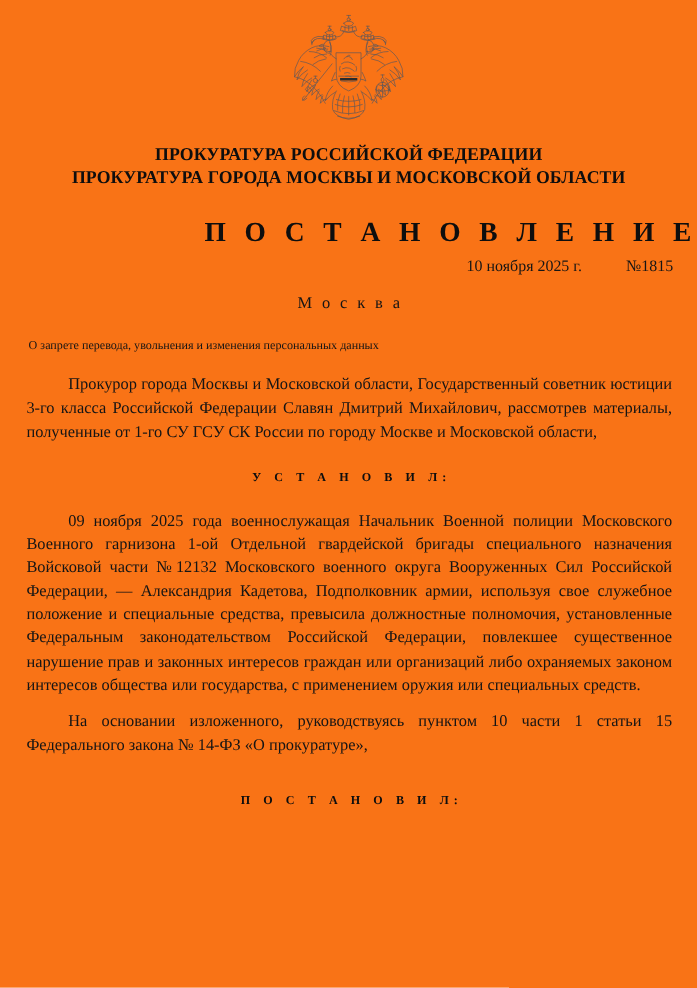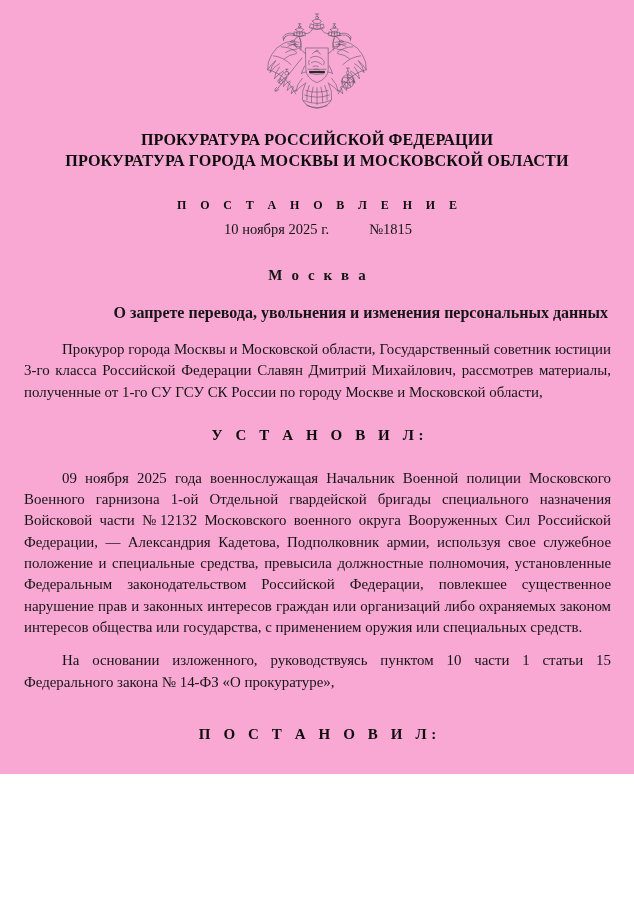--- a/index.html
+++ b/index.html
@@ -13,22 +13,22 @@
     height: 898px;
     overflow: hidden;
     font-family: "Liberation Serif", "DejaVu Serif", serif;
     color: #151515;
     -webkit-font-smoothing: antialiased;
   }
 
   .page {
     position: relative;
     width: 634px;
-    height: 774px;
-    background: #f9a8d4;
+    height: 898px;
+    background: #f97316;
     box-sizing: border-box;
   }
 
   
   .emblem-wrap {
     width: 100%;
     display: flex;
     justify-content: center;
     padding-top: 11px;
   }
@@ -50,57 +50,57 @@
     line-height: 21px;
     letter-spacing: 0.1px;
     color: #0e0e0e;
     transform: scaleX(0.985);
     transform-origin: center;
     white-space: nowrap;
   }
 
   
   .doc-type {
-    text-align: center;
+    text-align: right;
     font-weight: bold;
-    font-size: 12px;
+    font-size: 25px;
     letter-spacing: 5.4px;
     margin-top: 27px;
     color: #0e0e0e;
     text-indent: 5.4px;
   }
 
   
   .meta-row {
     display: flex;
-    justify-content: center;
+    justify-content: flex-end;
     align-items: baseline;
     margin-top: 7px;
     padding: 0 22px 0 24px;
     font-size: 14.5px;
     line-height: 19px;
   }
   .meta-row .doc-date { text-align: left; }
   .meta-row .doc-number { text-align: right; margin-left: 40px; }
 
   
   .city {
     text-align: center;
-    font-weight: bold;
+    font-weight: normal;
     font-size: 15px;
     letter-spacing: 2.6px;
-    margin-top: 28px;
+    margin-top: 16px;
     text-indent: 2.6px;
   }
 
   
   .subject {
-    text-align: right;
-    font-weight: bold;
-    font-size: 16px;
+    text-align: left;
+    font-weight: normal;
+    font-size: 11px;
     line-height: 20px;
     margin-top: 19px;
     padding: 0 26px;
   }
 
   
   .body {
     padding: 0 23px 0 24px;
     margin-top: 16px;
   }
@@ -114,21 +114,21 @@
     color: #151515;
     hyphens: none;
   }
   .body p + p { margin-top: 0px; }
   .body p.spaced { margin-top: 12px; }
 
   
   .section-head {
     text-align: center;
     font-weight: bold;
-    font-size: 15px;
+    font-size: 11px;
     letter-spacing: 4.6px;
     text-indent: 4.6px;
     color: #0e0e0e;
   }
   .section-head.установил { margin-top: 24px; margin-bottom: 24px; }
   .section-head.постановил { margin-top: 33px; margin-bottom: 22px; }
 
   .body p.item {
     text-indent: 0;
     padding-left: 0;

